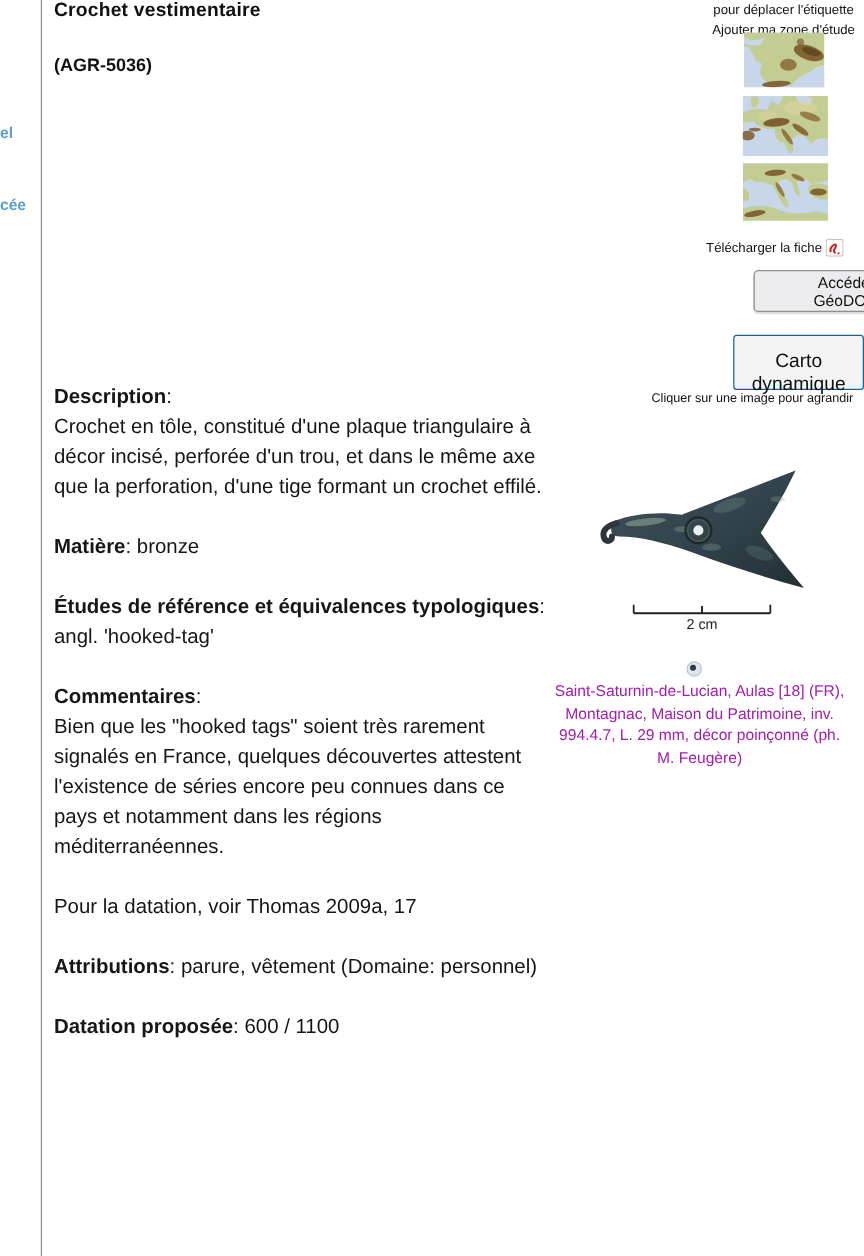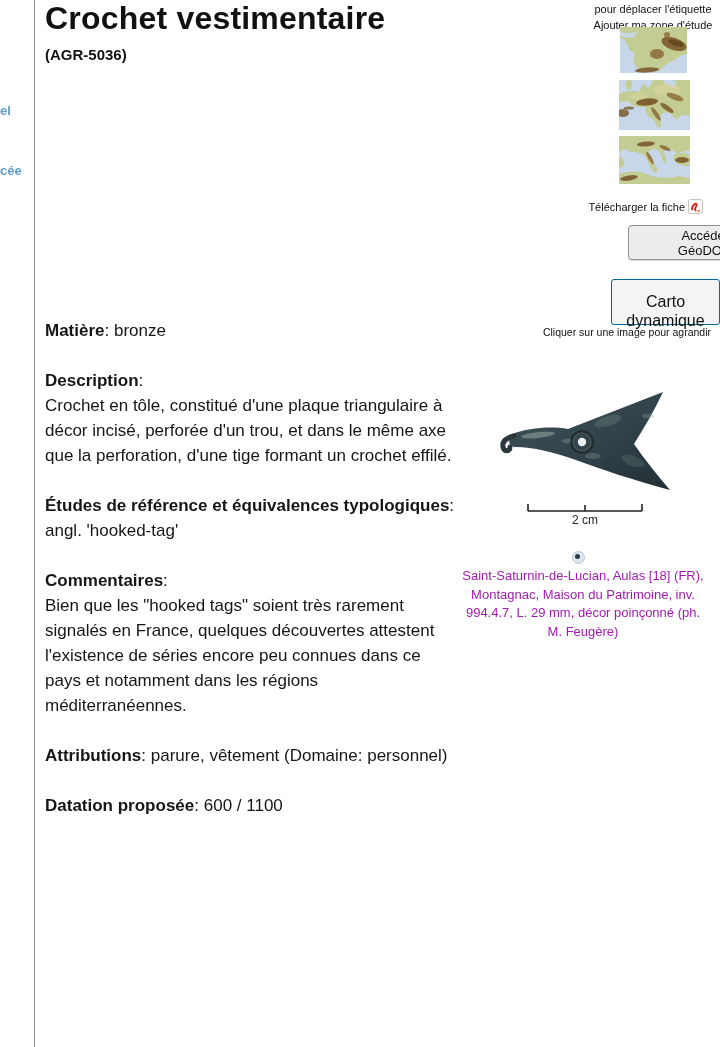--- a/index.html
+++ b/index.html
@@ -3,21 +3,21 @@
 <meta charset="utf-8">
 <style>
   html,body{margin:0;padding:0;background:#fff;}
   #page{position:relative;width:720px;height:1047px;background:#fff;overflow:hidden;
         font-family:"Liberation Sans",sans-serif;color:#1b1b1b;}
   .abs{position:absolute;}
   #divider{left:34px;top:0;width:1px;height:1047px;background:#8e8e8e;}
   
   .side-link{left:0;font-size:13px;color:#5f9ec6;cursor:pointer;font-weight:bold;}
   
-  #page-title{left:45px;top:0px;font-size:32px;font-weight:bold;color:#111;letter-spacing:.2px;}
+  #page-title{left:45px;top:0px;font-size:16px;font-weight:bold;color:#111;letter-spacing:.2px;}
   #record-code{left:45px;top:46px;font-size:15px;font-weight:bold;color:#111;}
   
   #map-note{left:592px;top:2px;width:122px;text-align:center;font-size:11px;line-height:15.5px;color:#111;}
   #map-note .note-link{cursor:pointer;}
   .map-thumb{cursor:pointer;display:block;}
   #map1{left:620px;top:27px;}
   #map2{left:619px;top:80px;}
   #map3{left:619px;top:136px;}
   #download-row{top:199px;right:17px;display:flex;align-items:center;gap:3px;cursor:pointer;}
   #download-row .dl-label{font-size:11px;color:#111;}
@@ -143,38 +143,41 @@
   </svg>
   <div class="abs" id="scale-label">2 cm</div>
 
   <div class="abs" id="mini-thumb"></div>
 
   <div class="abs" id="figure-caption">Saint-Saturnin-de-Lucian, Aulas [18] (FR), Montagnac, Maison du Patrimoine, inv. 994.4.7, L. 29 mm, décor poinçonné (ph. M. Feugère)</div>
 
   <div class="abs" id="record-text">
 
     <p>
-      <span class="b">Matière</span><span>:</span> <span>bronze</span>
+      <span class="b">Description</span><span>:</span><br>
+      <span>Crochet en tôle, constitué d'une plaque triangulaire à décor incisé, perforée d'un trou, et dans le même axe que la perforation, d'une tige formant un crochet effilé.</span>
     </p>
 
     <p>
-      <span class="b">Description</span><span>:</span><br>
-      <span>Crochet en tôle, constitué d'une plaque triangulaire à décor incisé, perforée d'un trou, et dans le même axe que la perforation, d'une tige formant un crochet effilé.</span>
+      <span class="b">Matière</span><span>:</span> <span>bronze</span>
     </p>
 
     <p>
       <span class="b">Études de référence et équivalences typologiques</span><span>:</span><br>
       <span>angl. 'hooked-tag'</span><br>
     </p>
 
     <p>
       <span class="b">Commentaires</span><span>:</span><br>
       <span>Bien que les "hooked tags" soient très rarement signalés en France, quelques découvertes attestent l'existence de séries encore peu connues dans ce pays et notamment dans les régions méditerranéennes.</span>
     </p>
 
+    <p>
+      <span>Pour la datation, voir Thomas 2009a, 17</span>
+    </p>
 
     <p>
       <span class="b">Attributions</span><span>:</span> <span>parure, vêtement (Domaine: personnel)</span>
     </p>
 
     <p>
       <span class="b">Datation proposée</span><span>:</span> <span>600 / 1100</span>
     </p>
 
   </div>

